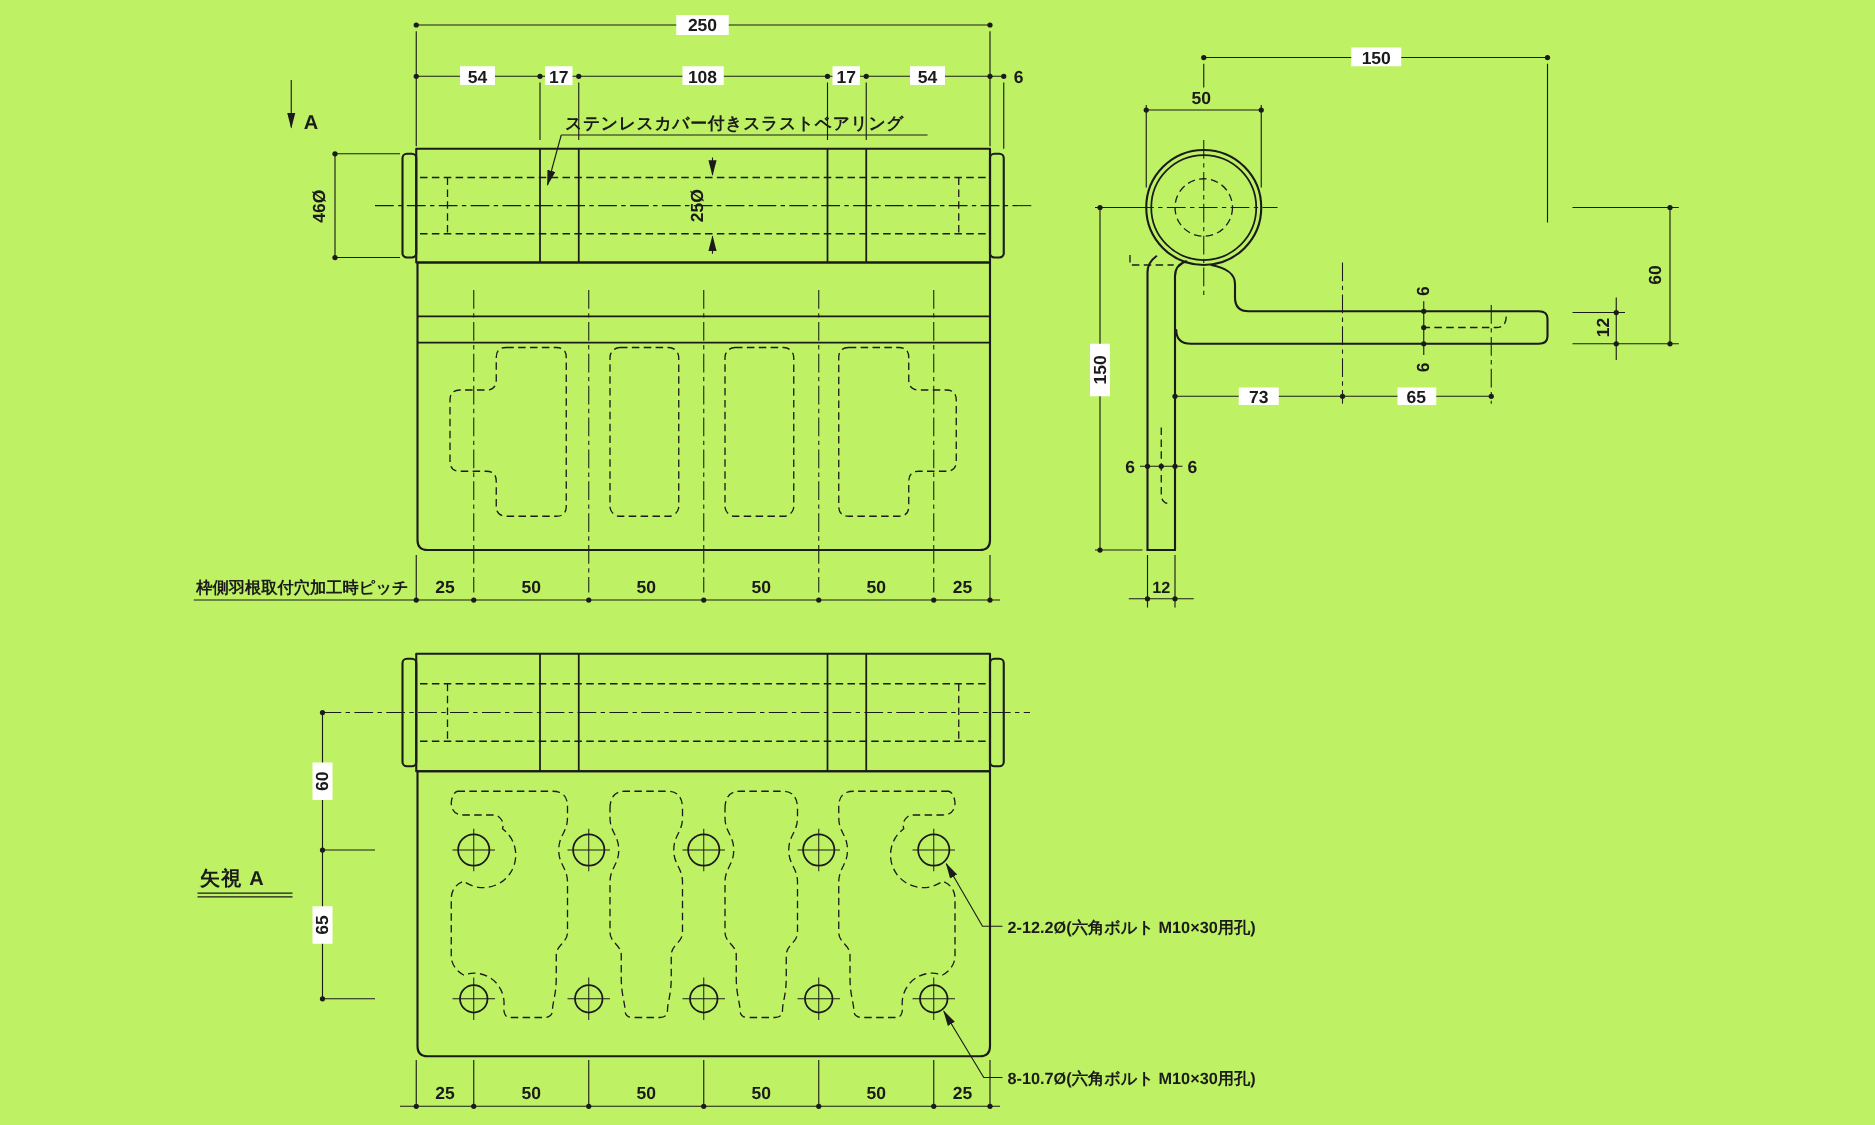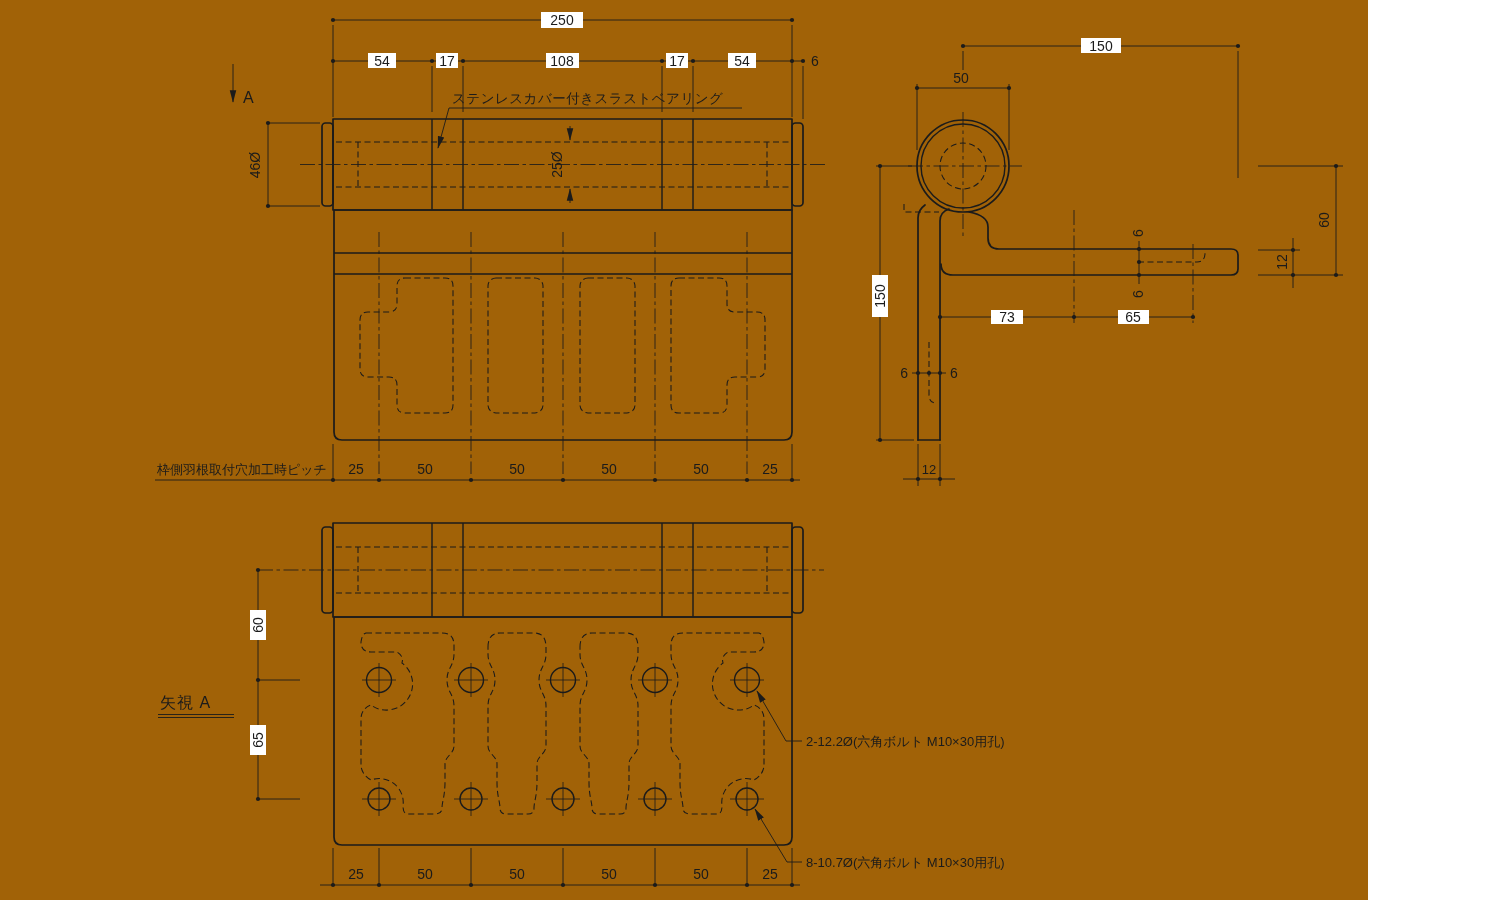--- a/index.html
+++ b/index.html
@@ -1,16 +1,16 @@
 <!DOCTYPE html>
 <html><head>
 <meta charset="utf-8">
 <style>
   html,body{margin:0;padding:0;background:#ffffff;}
-  .stage{width:1368px;height:900px;position:relative;background:#a16207;overflow:hidden;}
+  .stage{width:1500px;height:900px;position:relative;background:#bef264;overflow:hidden;font-weight:bold;}
   svg{display:block;}
   text{font-family:"Liberation Sans","DejaVu Sans",sans-serif;fill:#1b1b1b;}
   .dim{font-size:14px;}
   .dimsm{font-size:13px;}
   .note{font-size:13.5px;letter-spacing:0.5px;}
   .ttl{font-size:16px;letter-spacing:1px;}
   .outline{stroke:#1b1b1b;stroke-width:1.7;fill:none;stroke-linecap:round;stroke-linejoin:round;}
   .med{stroke:#1b1b1b;stroke-width:1.4;fill:none;}
   .hid{stroke:#1b1b1b;stroke-width:1.05;fill:none;stroke-dasharray:6 3.5;}
   .cl{stroke:#1b1b1b;stroke-width:0.85;fill:none;stroke-dasharray:15 3.5 3.5 3.5;}

